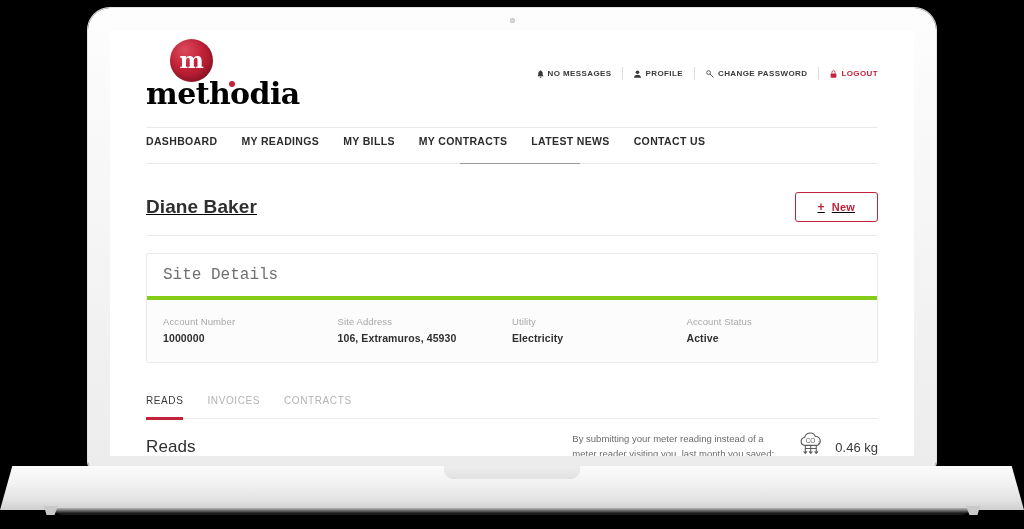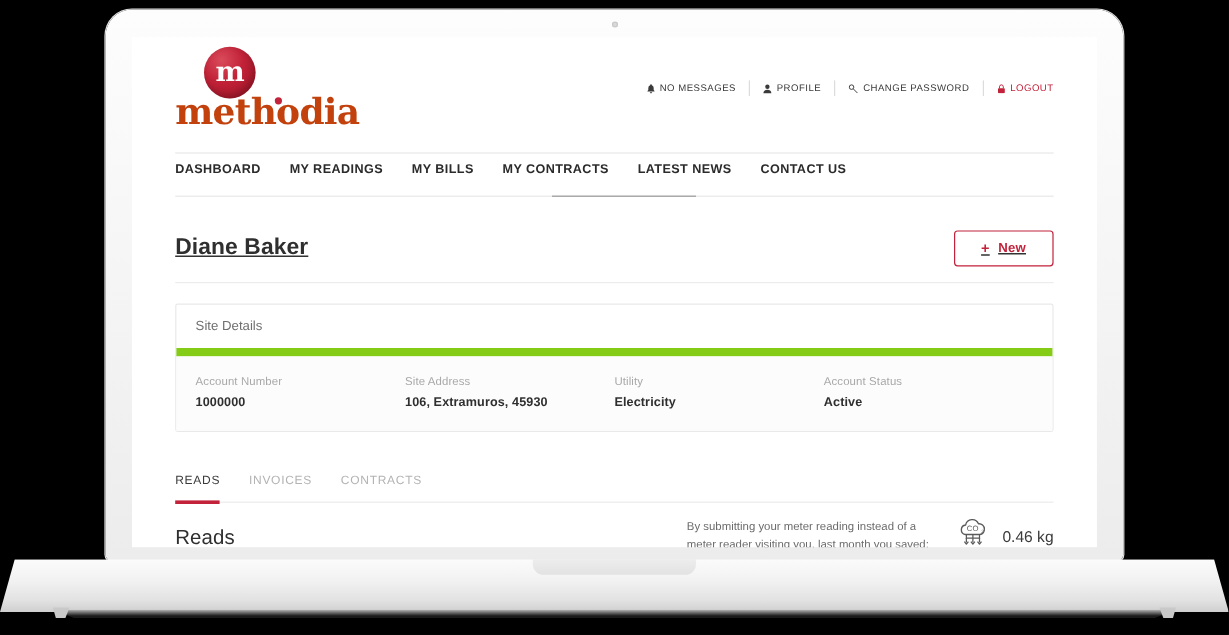--- a/index.html
+++ b/index.html
@@ -90,38 +90,38 @@
     font-family: "DejaVu Serif", serif;
     letter-spacing: -.5px;
   }
   .logo-word {
     position: relative;
     margin-top: -6px;
     font-family: "DejaVu Serif", serif;
     font-weight: 700;
     font-size: 30px;
     letter-spacing: -0.6px;
-    color: #c2410c;
+    color: #000000;
   }
   .logo-dot {
     position: absolute;
     width: 6px; height: 6px; border-radius: 50%;
     background: #c2223a;
     left: 83px; top: 5px;
   }
 
   .top-links {
     position: absolute;
     right: 36px; top: 36px;
     display: flex; align-items: center;
     gap: 0px;
   }
   .top-link {
     display: flex; align-items: center; gap: 4px;
-    font-size: 8px; font-weight: 400;
+    font-size: 8px; font-weight: 700;
     letter-spacing: .4px;
     color: #3a3a3a;
     text-decoration: none;
     padding: 0 11px;
     white-space: nowrap;
     cursor: pointer;
   }
   .top-link.logout { color: #c2223a; padding-right: 0; }
   .top-sep { width: 1px; height: 13px; background: #dcdcdc; }
   .top-ico { display: inline-block; line-height: 1; }
@@ -183,23 +183,24 @@
 
   
   .card {
     position: absolute; left: 36px; right: 36px; top: 222px;
     border: 1px solid #e9e9e9;
     border-radius: 2px;
     background: #fff;
   }
   .card-head {
     padding: 12px 16px;
-    font-size: 11px;
+    font-size: 16px;
     color: #6f6f6f;
-    border-bottom: 7px solid #84cc16;
+    border-bottom: 4px solid #84cc16;
+    font-family: Liberation Mono, monospace;
   }
   .card-body {
     display: flex;
     padding: 16px 16px 18px 16px;
     background: #fcfcfc;
   }
   .field { flex: 1 1 0; min-width: 0; }
   .field-label {
     font-size: 9.5px; color: #a8a8a8; margin-bottom: 5px;
     letter-spacing: .1px;

